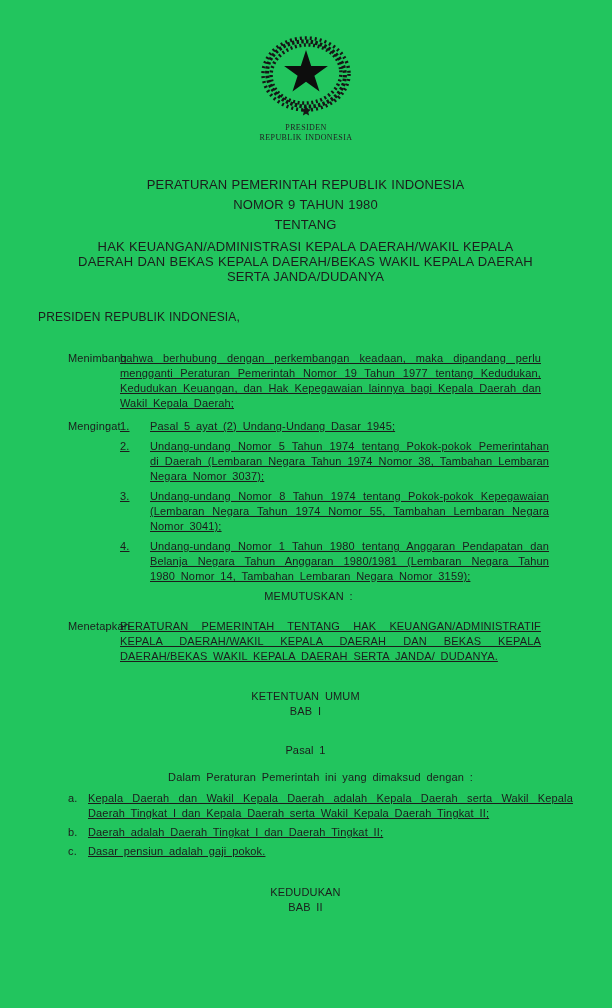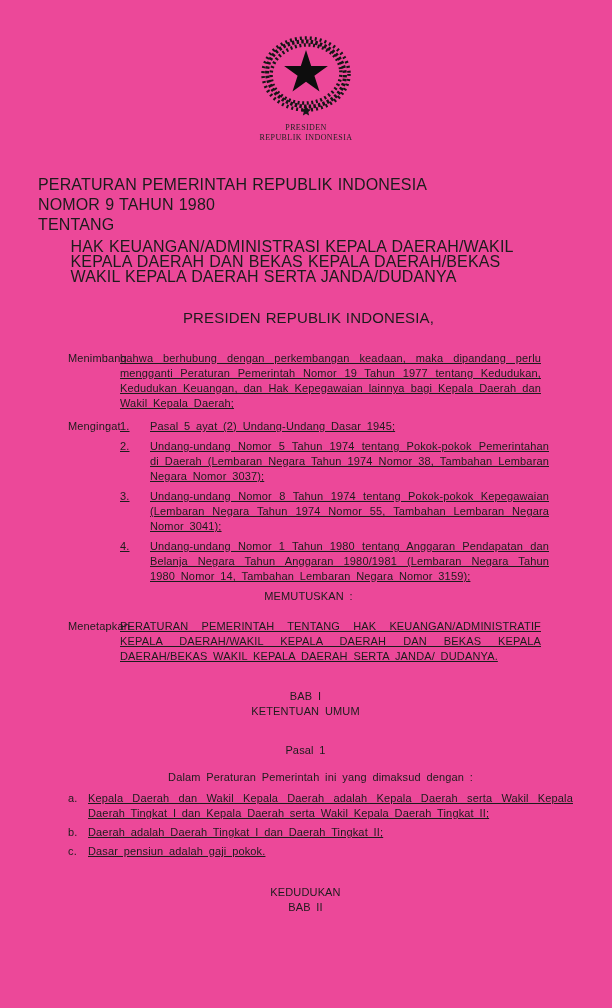--- a/index.html
+++ b/index.html
@@ -1,38 +1,38 @@
 <!DOCTYPE html>
 <html><head>
 <meta charset="utf-8">
 <style>
   html,body{margin:0;padding:0;background:#ffffff;}
   .page{
     position:relative;
     width:612px;height:1008px;
     margin:0 auto;
-    background:#ec4899;
+    background:#22c55e;
     color:#1c1c1c;
     font-family:"Liberation Sans","DejaVu Sans",sans-serif;
     font-size:11px;line-height:15px;
     letter-spacing:0.15px;word-spacing:2.5px;
     overflow:hidden;
   }
   
   .crest{display:block;margin:34px auto 0;}
   .crest-text{
     font-family:"Liberation Serif","DejaVu Serif",serif;
     font-size:8px;line-height:10px;letter-spacing:0.4px;word-spacing:1px;
     text-align:center;margin-top:5px;color:#222;
   }
   
-  .title-block{width:535px;margin:36px 0 0 38px;font-size:16px;word-spacing:0.5px;}
+  .title-block{width:535px;margin:36px 0 0 38px;text-align:center;font-size:13px;word-spacing:0.5px;}
   .t-line{line-height:12px;margin-bottom:8px;}
   .t-subject{max-width:470px;margin:8px auto;line-height:15px;}
-  .salutation{width:541px;margin:26px 0 0 38px;text-align:center;font-size:15px;word-spacing:0.5px;}
+  .salutation{width:541px;margin:26px 0 0 38px;text-align:left;font-size:12px;word-spacing:0.5px;}
   
   .row{display:flex;margin-left:68px;}
   .row .lbl{width:37px;flex:none;}
   .row .col{width:15px;flex:none;}
   .row .cnt{width:421px;flex:none;text-align:justify;text-decoration:underline;}
   .row-menimbang{margin-top:26px;}
   .row-mengingat{margin-top:8px;}
   .row-menetapkan{margin-top:15px;}
   .li{display:flex;margin-bottom:5px;}
   .li .num{width:22px;flex:none;}
@@ -109,22 +109,22 @@
 
   <div class="memutuskan">MEMUTUSKAN :</div>
 
   <section class="row row-menetapkan">
     <span class="lbl">Menetapkan</span>
     <span class="col">:</span>
     <div class="cnt">PERATURAN PEMERINTAH TENTANG HAK KEUANGAN/ADMINISTRATIF KEPALA DAERAH/WAKIL KEPALA DAERAH DAN BEKAS KEPALA DAERAH/BEKAS WAKIL KEPALA DAERAH SERTA JANDA/ DUDANYA.</div>
   </section>
 
   <section class="bab bab1">
+    <div>KETENTUAN UMUM</div>
     <div>BAB I</div>
-    <div>KETENTUAN UMUM</div>
   </section>
 
   <div class="pasal">Pasal 1</div>
 
   <div class="intro">Dalam Peraturan Pemerintah ini yang dimaksud dengan :</div>
 
   <div class="abc abc-first">
     <span class="num">a.</span>
     <div class="itx">Kepala Daerah dan Wakil Kepala Daerah adalah Kepala Daerah serta Wakil Kepala Daerah Tingkat I dan Kepala Daerah serta Wakil Kepala Daerah Tingkat II;</div>
   </div>

